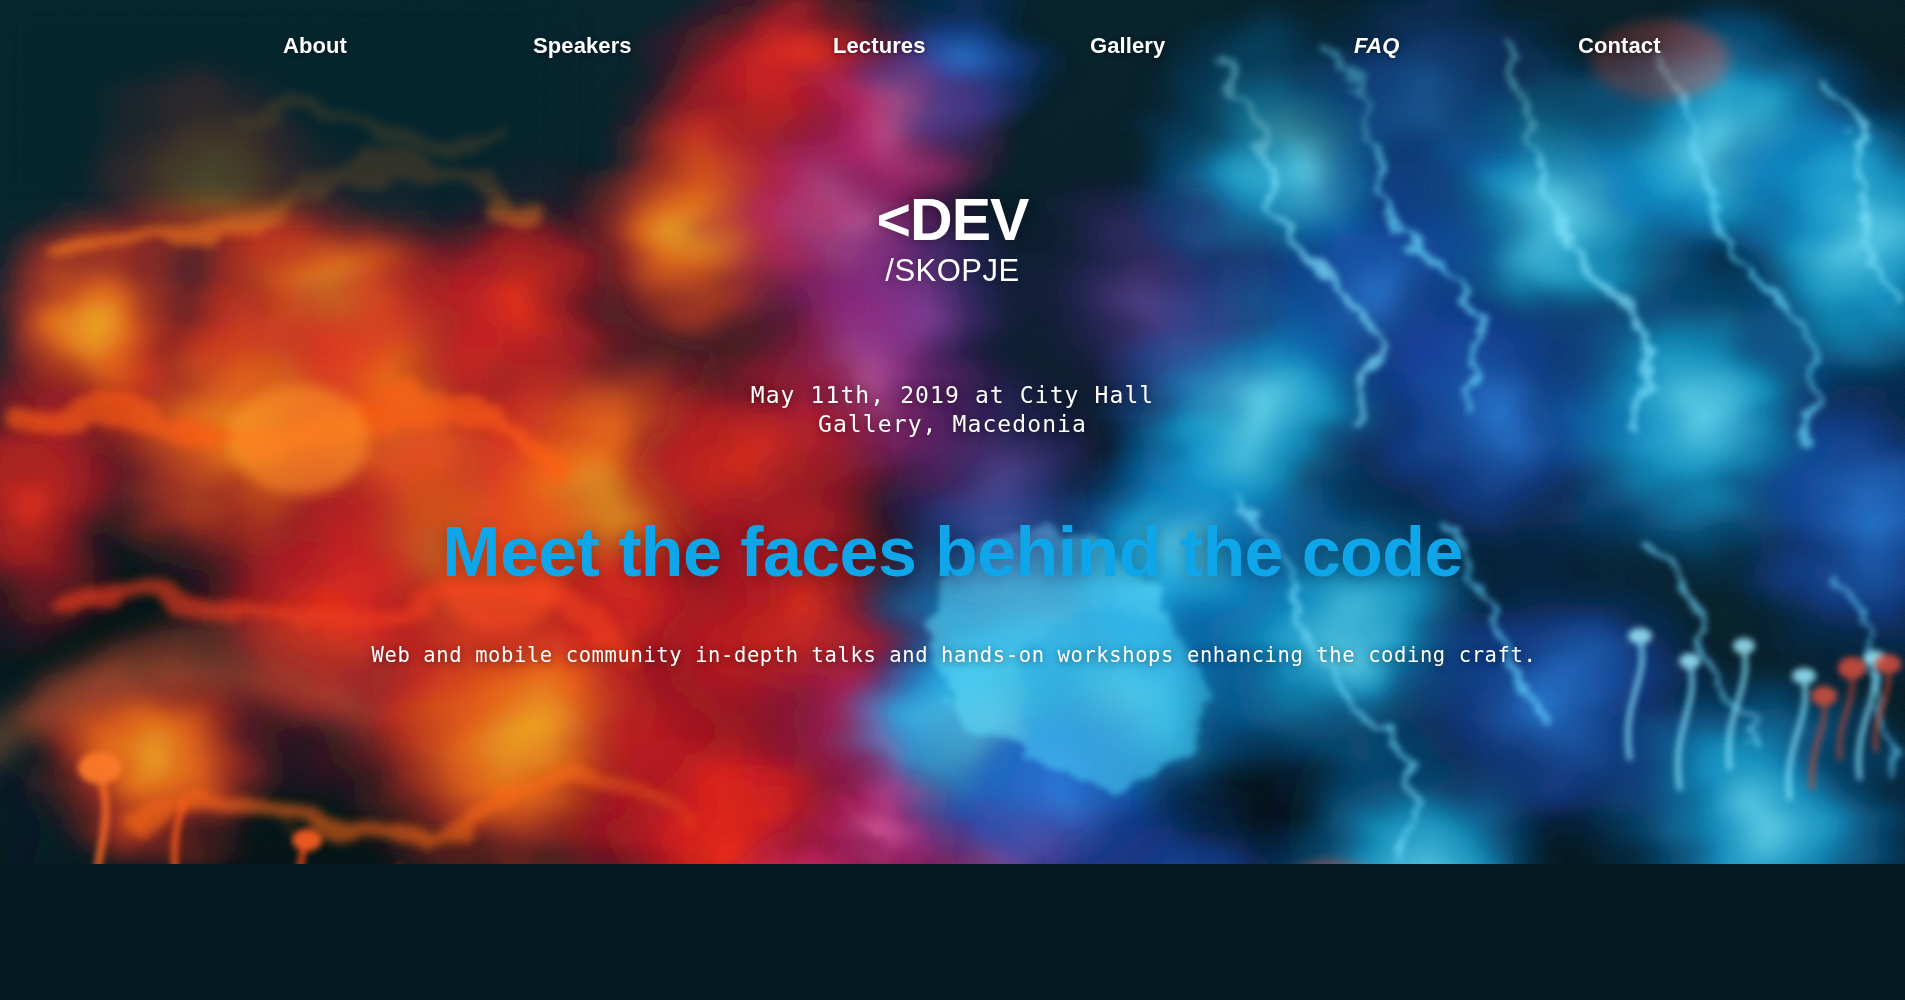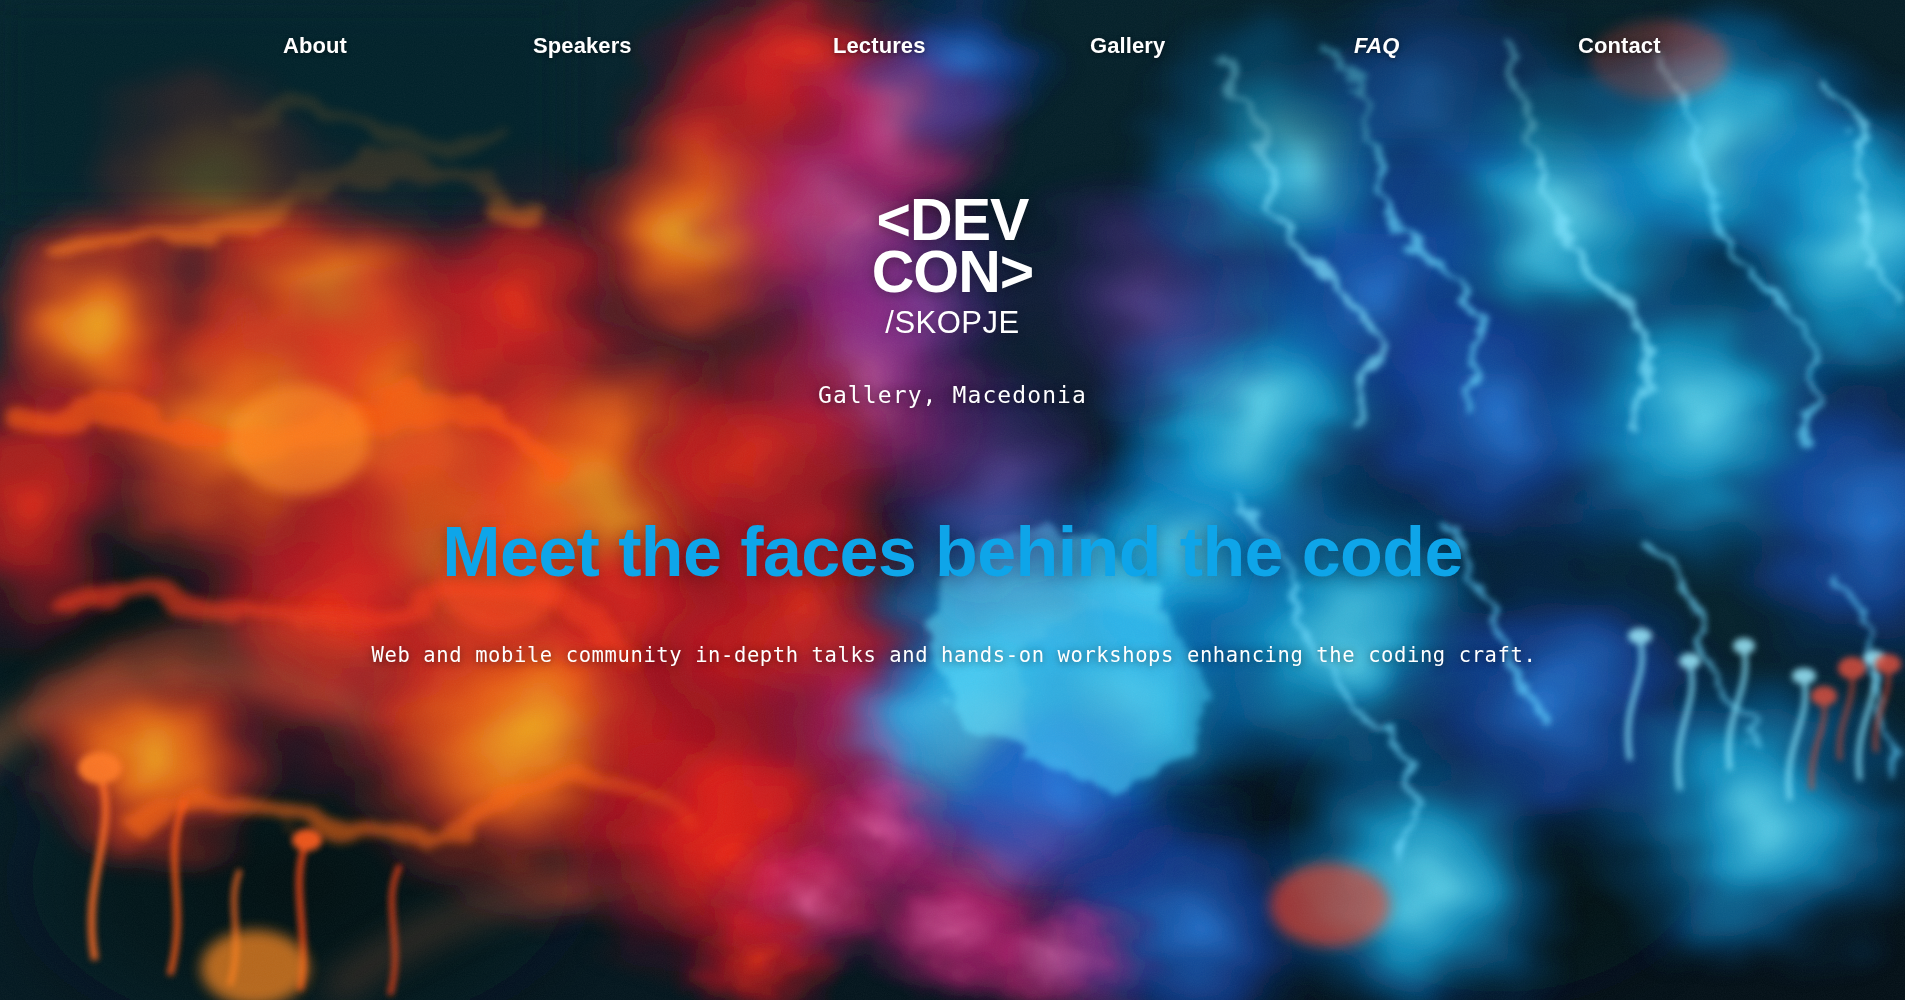--- a/index.html
+++ b/index.html
@@ -6,21 +6,21 @@
   * { margin:0; padding:0; box-sizing:border-box; }
   html, body {
     width:1905px; height:1000px;
     overflow:hidden;
     background:#03181f;
     font-family:"Liberation Sans", sans-serif;
   }
 
   #hero {
     position:relative;
-    width:1905px; height:1000px;
+    width:1905px; height:864px;
     overflow:hidden;
     background:#04202a;
   }
 
   
   #bg-art { position:absolute; inset:0; overflow:hidden; }
   #bg-art svg { position:absolute; inset:0; width:1905px; height:1000px; display:block; }
 
   .bg-base {
     position:absolute; inset:0;
@@ -372,25 +372,25 @@
       <a class="nav-item" href="#">About</a>
       <a class="nav-item" href="#">Speakers</a>
       <a class="nav-item" href="#">Lectures</a>
       <a class="nav-item" href="#">Gallery</a>
       <a class="nav-item" href="#">FAQ</a>
       <a class="nav-item" href="#">Contact</a>
     </nav>
 
     <div id="logo-block">
       <div class="logo-line logo-line-1">&lt;DEV</div>
-      <div class="logo-line logo-line-2">CON&gt;</div>
       <div id="logo-sub">/SKOPJE</div>
     </div>
 
     <div id="event-meta">
+      <span class="meta-line">May 11th, 2019 at City Hall</span>
       <span class="meta-line">Gallery, Macedonia</span>
     </div>
 
     <h1 id="headline">Meet the faces behind the code</h1>
 
     <p id="subhead">Web and mobile community in-depth talks and hands-on workshops enhancing the coding craft.</p>
 
   </div>
 </div>
 

